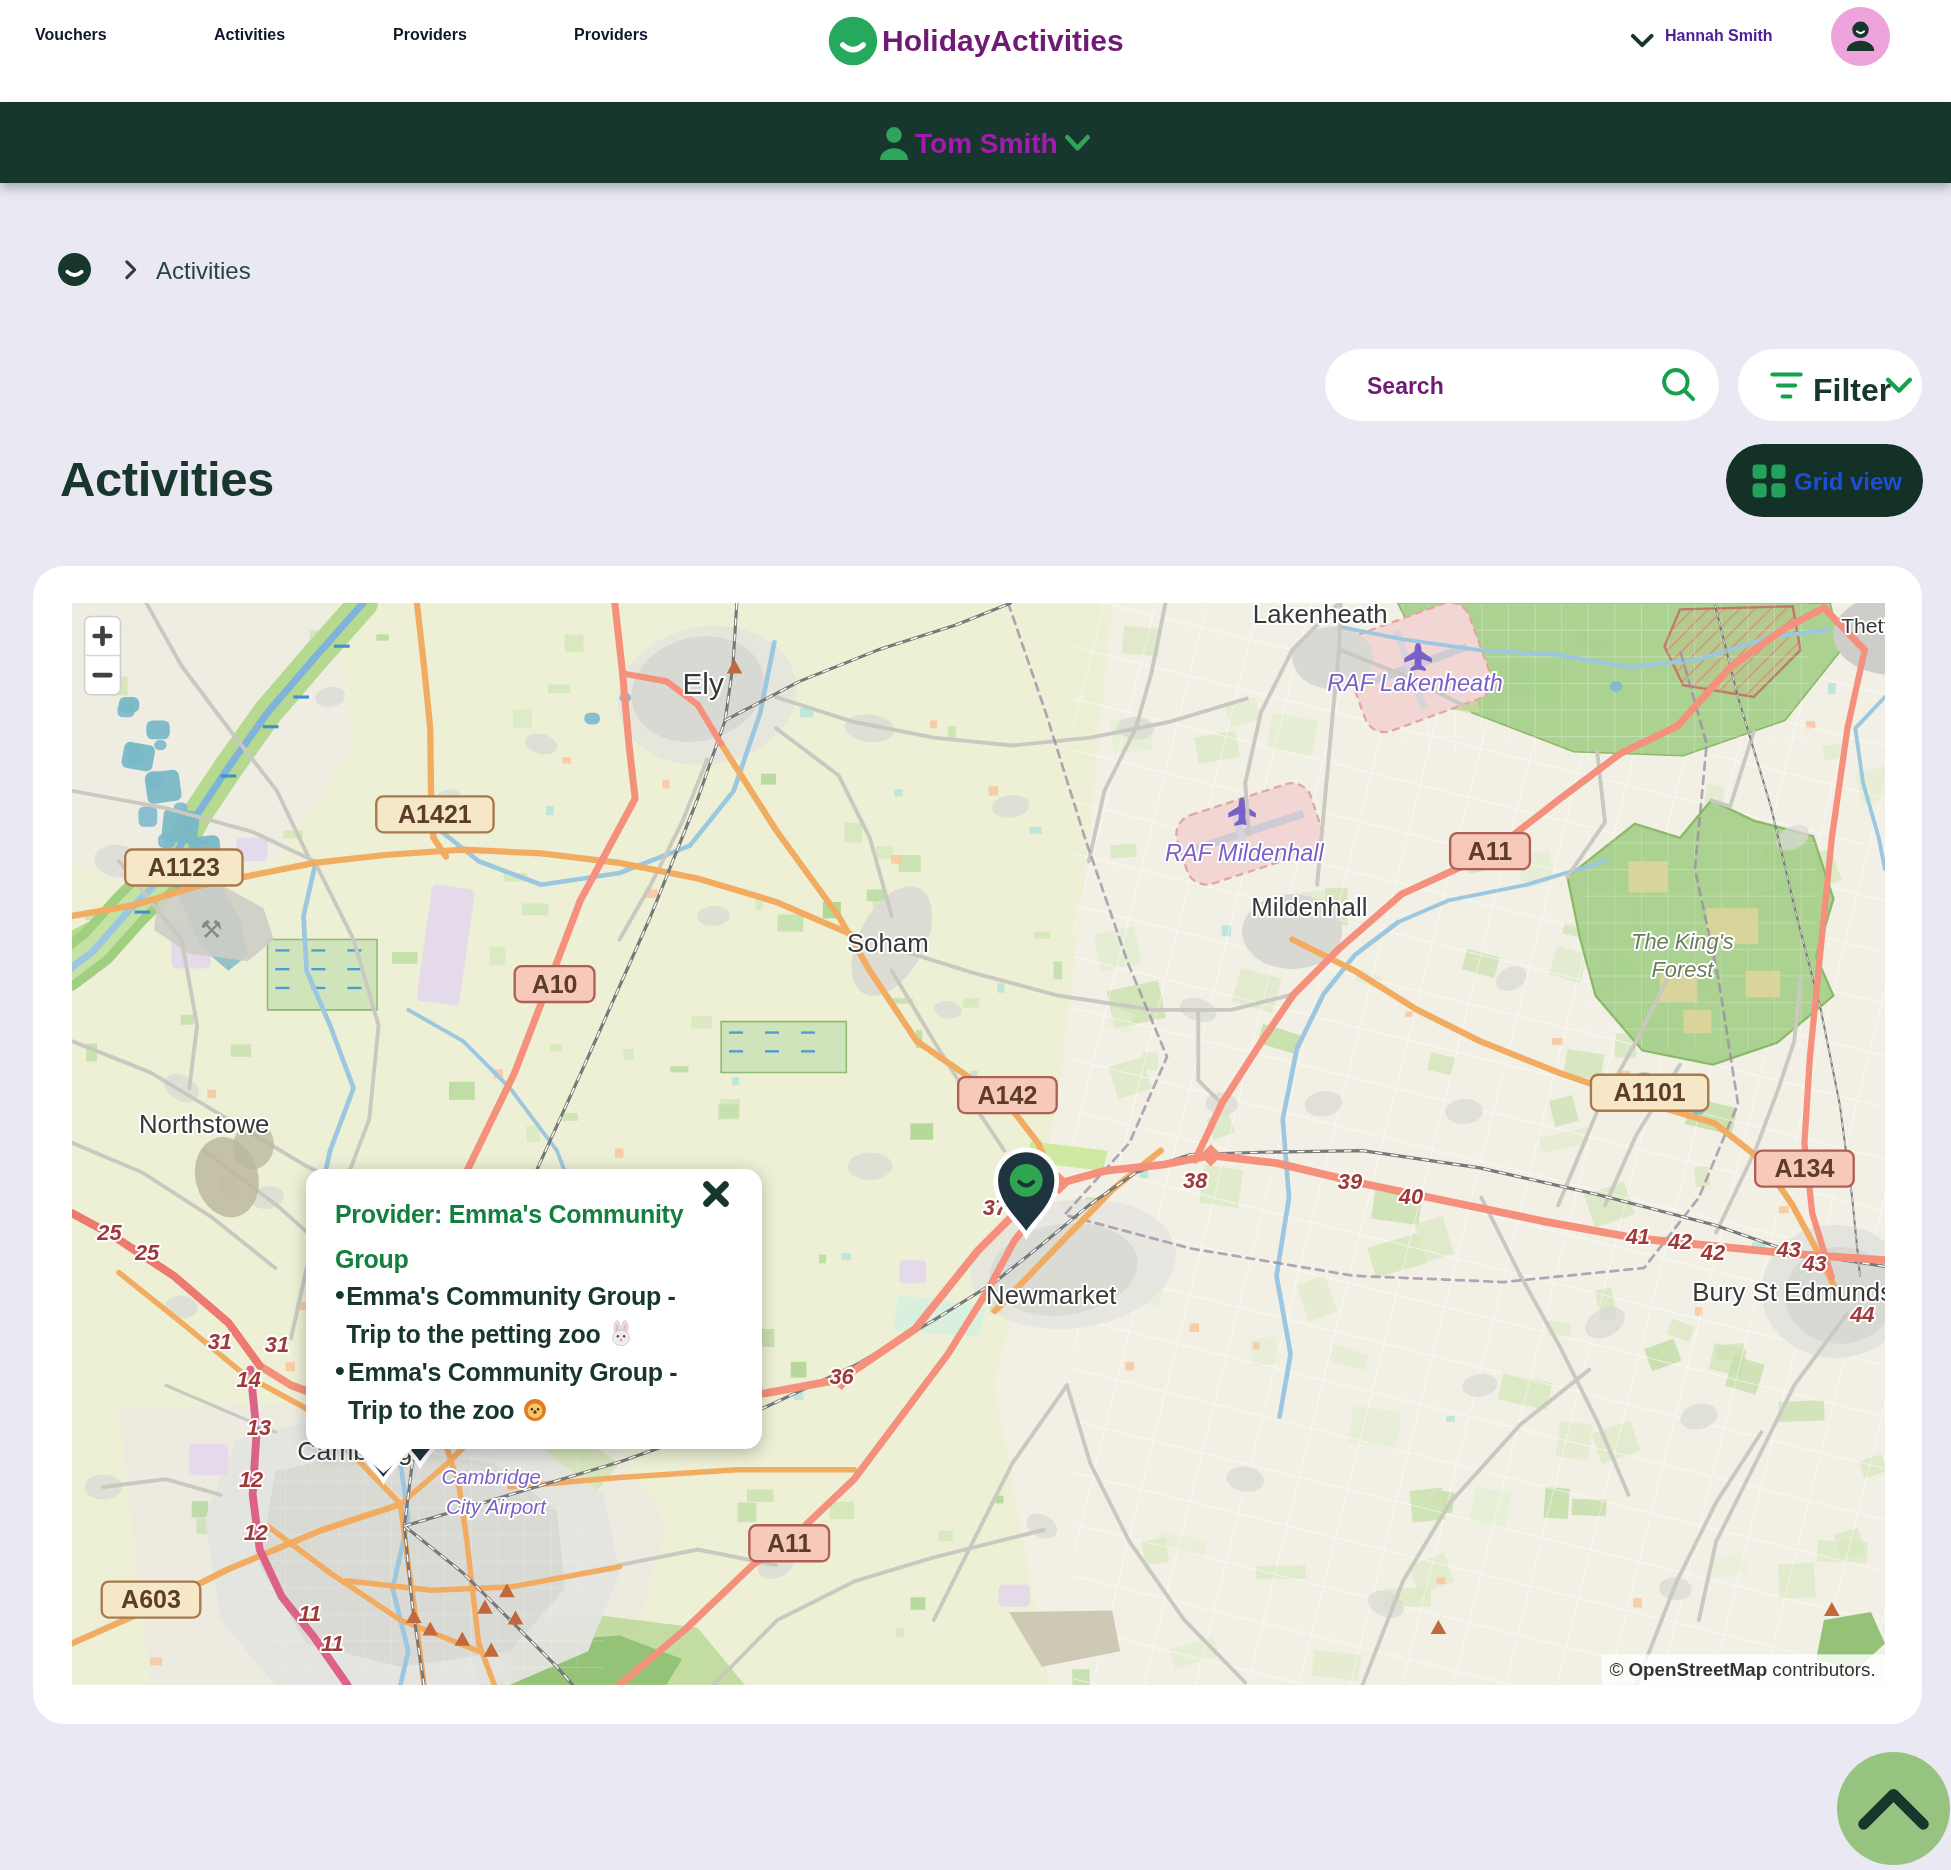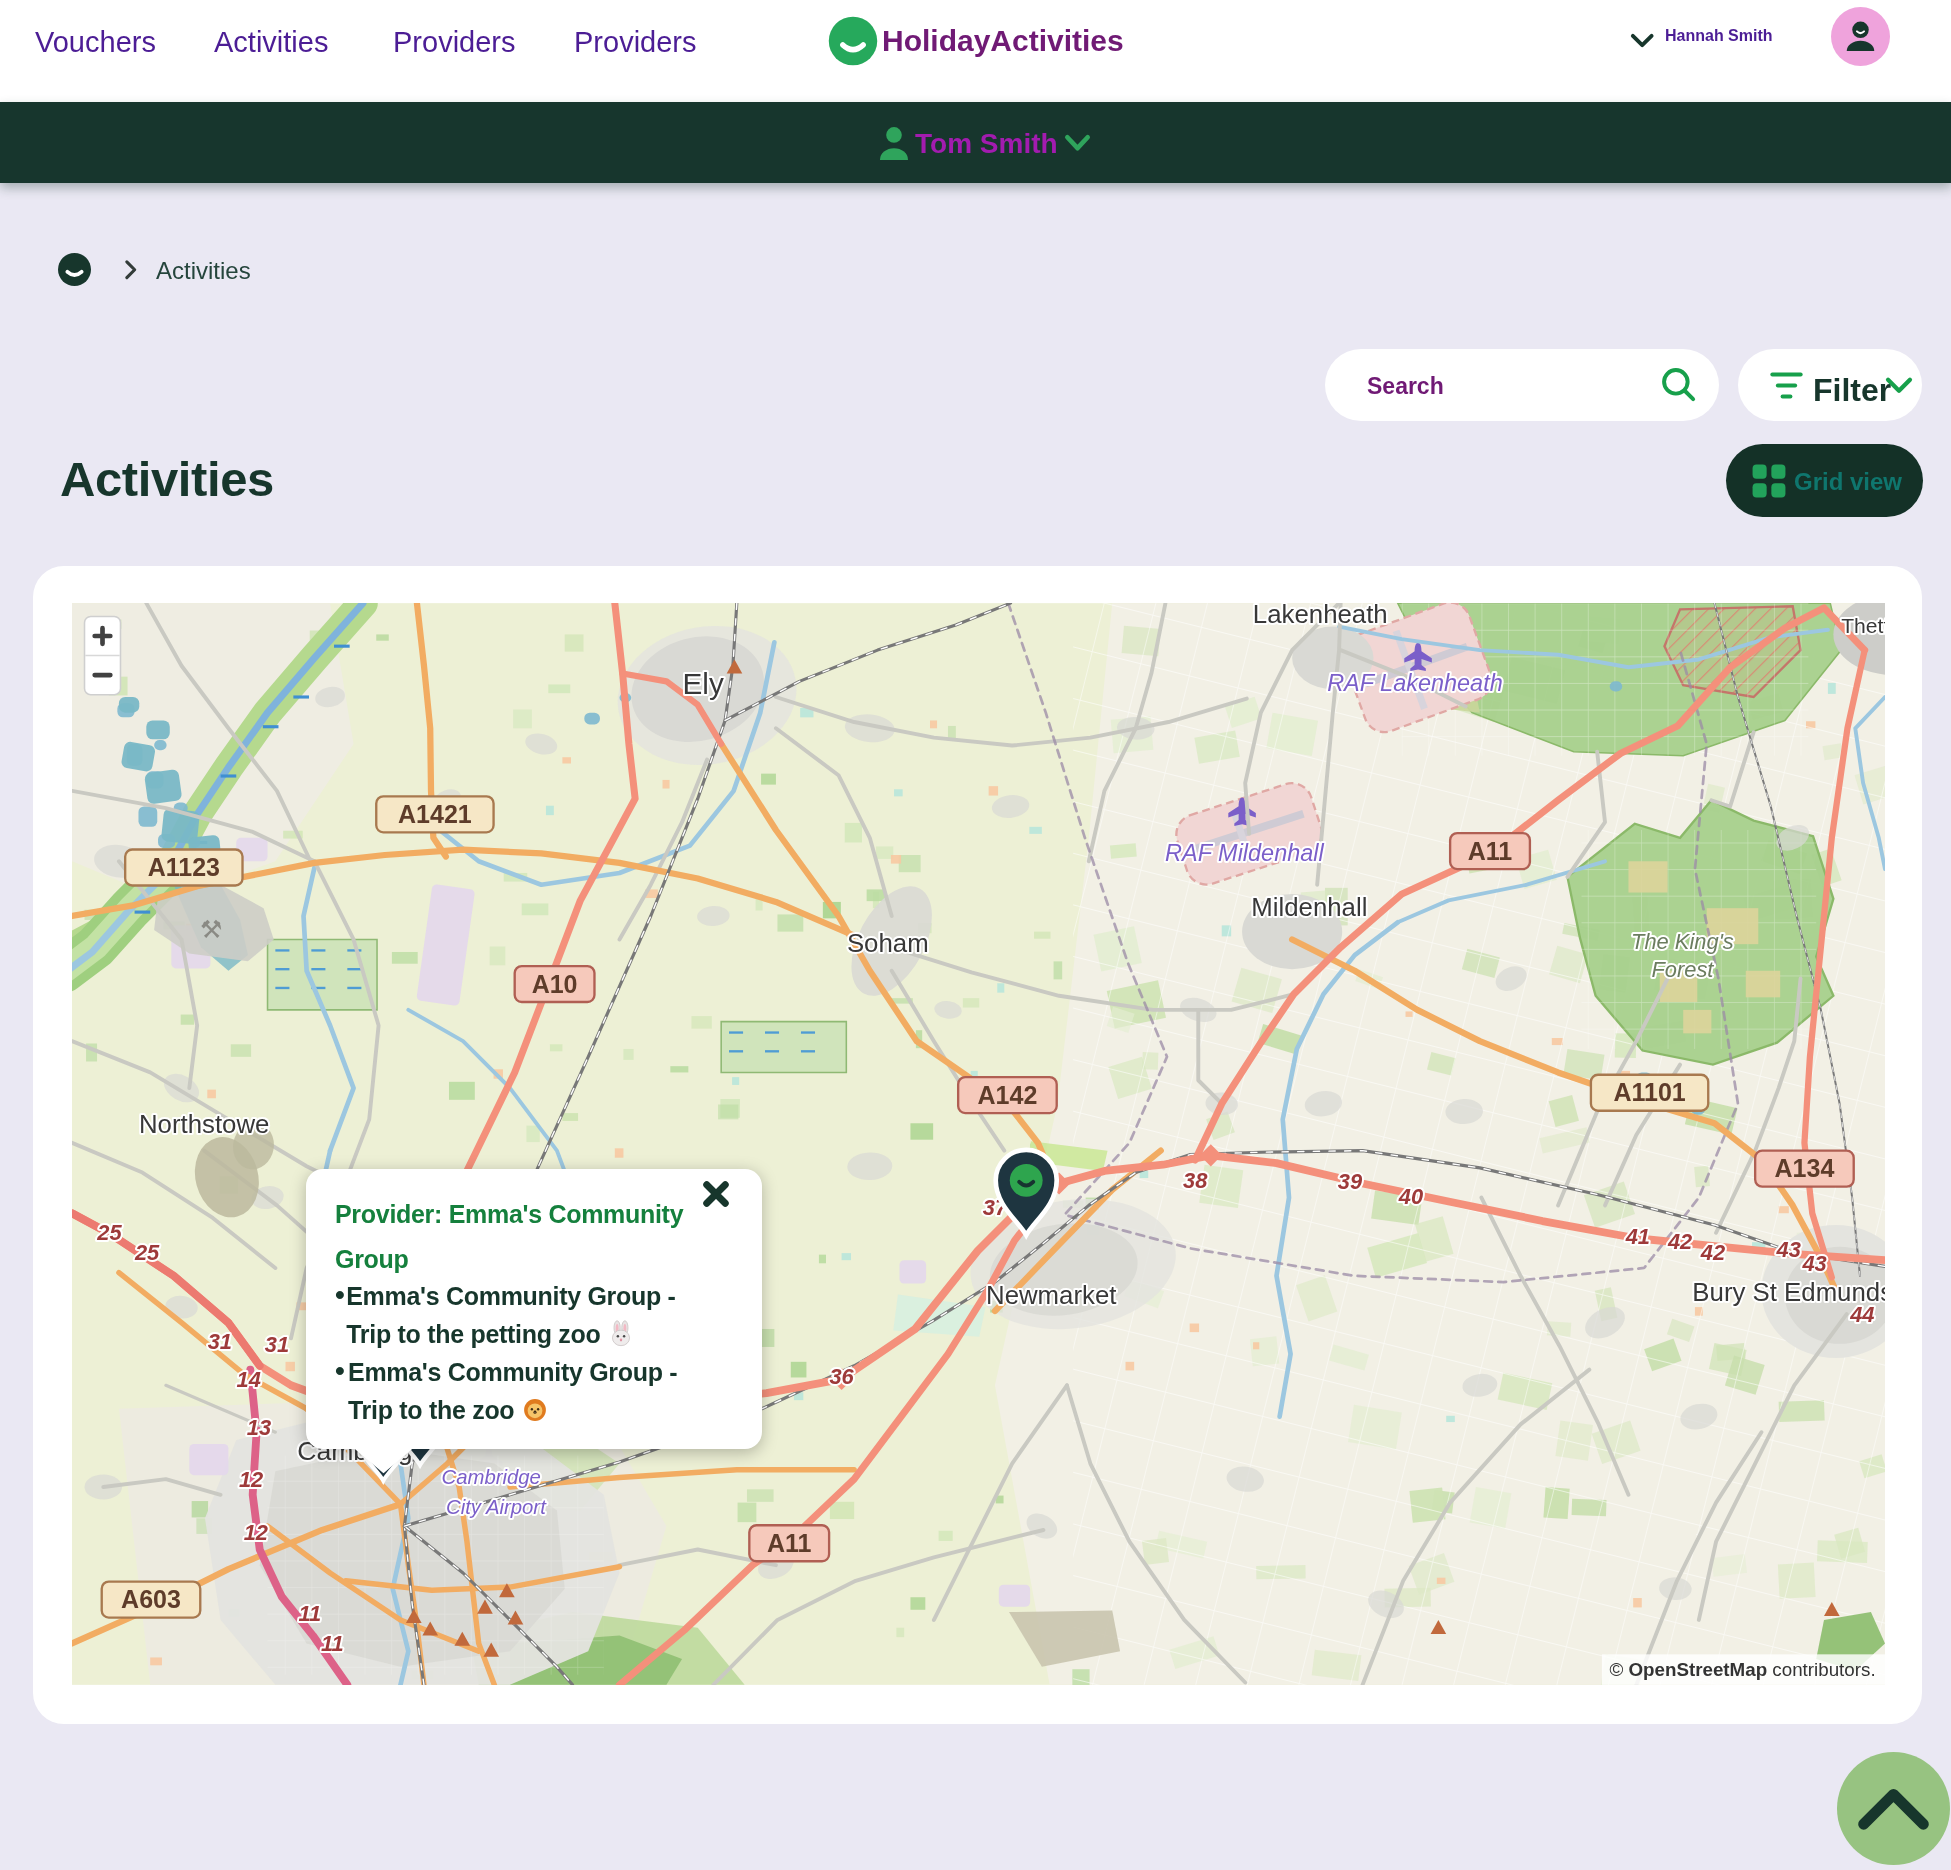--- a/index.html
+++ b/index.html
@@ -1,17 +1,17 @@
 <!DOCTYPE html>
 <html style="font-size:12.5px"><head><meta charset="utf-8"><title>Activities</title>
 <style>
 *{margin:0;padding:0;box-sizing:border-box}
 html,body{width:1952px;height:1870px;font-family:"Liberation Sans",sans-serif;background:#eae8f3;position:relative;overflow:hidden}
 .abs{position:absolute}
-.navlink{position:absolute;top:26px;font-size:29px;font-weight:400;color:#4c1d95}
+.navlink{position:absolute;top:26px;font-size:16px;font-weight:700;color:#0f172a}
 </style></head>
 <body>
 <div class="abs" style="left:0;top:0;width:1952px;height:102px;background:#ffffff"></div>
 <div class="navlink" style="left:35px">Vouchers</div>
 <div class="navlink" style="left:214px">Activities</div>
 <div class="navlink" style="left:393px">Providers</div>
 <div class="navlink" style="left:574px">Providers</div>
 <svg class="abs" style="left:828px;top:16.4px" width="50" height="50" viewBox="0 0 64 64">
  <circle cx="32" cy="32" r="31" fill="#26a95c"></circle>
  <path d="M19,37 Q32,49 45,37" stroke="#ffffff" stroke-width="7" fill="none" stroke-linecap="round"></path>
@@ -65,21 +65,21 @@
 
 <div class="abs" style="left:60px;top:451px;font-size:49px;font-weight:700;letter-spacing:-0.4px;color:#17362c">Activities</div>
 
 <div class="abs" style="left:1726px;top:444px;width:197px;height:73px;background:#143127;border-radius:37px"></div>
 <svg class="abs" style="left:1751px;top:463px" width="36" height="36" viewBox="0 0 46 46">
  <rect x="2" y="2" width="18" height="18" rx="5" fill="#22a35b"></rect>
  <rect x="26" y="2" width="18" height="18" rx="5" fill="#22a35b"></rect>
  <rect x="2" y="26" width="18" height="18" rx="5" fill="#22a35b"></rect>
  <rect x="26" y="26" width="18" height="18" rx="5" fill="#22a35b"></rect>
 </svg>
-<div class="abs" style="left:1794px;top:468px;font-size:24px;font-weight:700;color:#0f766e">Grid view</div>
+<div class="abs" style="left:1794px;top:468px;font-size:24px;font-weight:700;color:#1d4ed8">Grid view</div>
 
 <div class="abs" style="left:33px;top:566px;width:1889px;height:1158px;background:#ffffff;border-radius:31px"></div>
 <svg width="1813" height="1082" viewBox="0 0 2318 1383" style="position:absolute;left:72px;top:603px" font-family="Liberation Sans, sans-serif">
     <rect width="2318" height="1383" fill="#edf0d5"></rect>
     <path d="M1330,0 L2318,0 L2318,1383 L1250,1383 L1180,1000 L1260,640 L1300,300 Z" fill="#f2f0e5"></path>
     <path d="M0,0 L330,0 L360,180 L260,330 L120,380 L0,330 Z" fill="#efede2"></path>
     <path d="M60,1030 L660,1010 L760,1180 L700,1383 L100,1383 Z" fill="#edebe0"></path>
     <rect x="1932" y="34" width="32" height="22" fill="#cfe3b4" fill-opacity="0.80" transform="rotate(16 1932 34)"></rect>
     <rect x="1369" y="574" width="20" height="22" fill="#dde9c6" fill-opacity="0.77" transform="rotate(2 1369 574)"></rect>
     <rect x="2010" y="954" width="40" height="30" fill="#c6deaa" fill-opacity="0.86" transform="rotate(-20 2010 954)"></rect>

